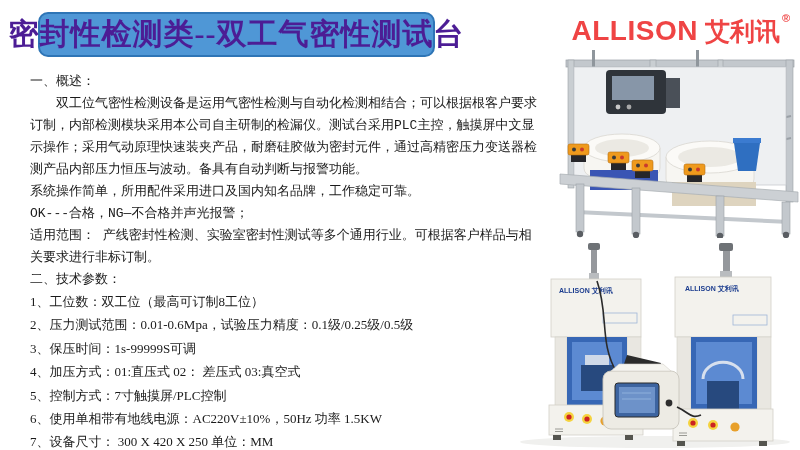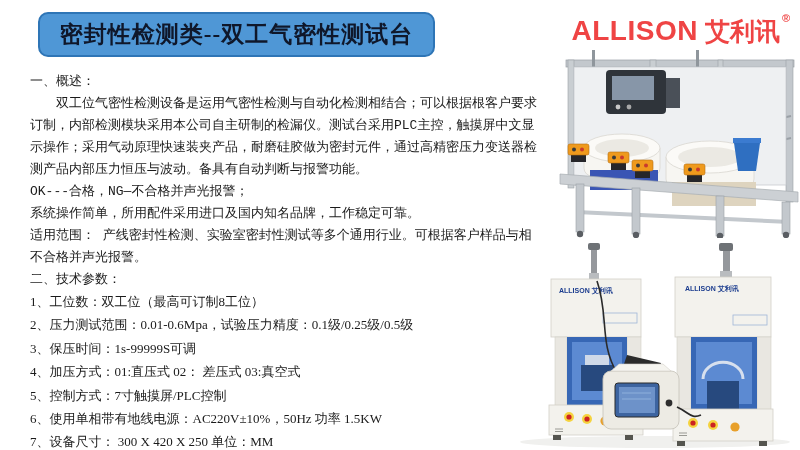--- a/index.html
+++ b/index.html
@@ -9,21 +9,21 @@
   }
   .stage{position:absolute;inset:0;width:800px;height:450px;background:#fff;}
 
   
   .title-banner{
     position:absolute;left:38px;top:12px;width:397px;height:45px;
     background:#4f97d6;border:2px solid #2e75b6;border-radius:10px;
     display:flex;align-items:center;justify-content:center;box-sizing:border-box;
   }
   .title-banner span{
-    font-size:23px;font-weight:bold;color:#0f172a;letter-spacing:1px;white-space:nowrap;
+    font-size:30px;font-weight:bold;color:#4c1d95;letter-spacing:1px;white-space:nowrap;
   }
 
   
   .logo{
     position:absolute;top:16px;right:10px;display:flex;align-items:flex-start;
     font-family:"Liberation Sans","DejaVu Sans",sans-serif;color:#ef4444;white-space:nowrap;
   }
   .logo .brand{font-size:28px;font-weight:800;letter-spacing:.5px;line-height:30px;}
   .logo .brand-cn{font-size:25px;font-weight:700;margin-left:7px;line-height:30px;}
   .logo .reg{font-size:11px;font-weight:700;margin-left:2px;line-height:11px;position:relative;top:-3px;}
@@ -55,24 +55,24 @@
     <span class="brand-cn">艾利讯</span>
     <span class="reg">®</span>
   </div>
 
   <div class="textblock">
     <div class="line">一、概述：</div>
     <div class="line indent">双工位气密性检测设备是运用气密性检测与自动化检测相结合；可以根据根客户要求</div>
     <div class="line">订制，内部检测模块采用本公司自主研制的检漏仪。测试台采用PLC主控，触摸屏中文显</div>
     <div class="line">示操作；采用气动原理快速装夹产品，耐磨硅胶做为密封元件，通过高精密压力变送器检</div>
     <div class="line">测产品内部压力恒压与波动。备具有自动判断与报警功能。</div>
+    <div class="line">系统操作简单，所用配件采用进口及国内知名品牌，工作稳定可靠。</div>
     <div class="line">OK---合格，NG—不合格并声光报警；</div>
-    <div class="line">系统操作简单，所用配件采用进口及国内知名品牌，工作稳定可靠。</div>
     <div class="line">适用范围：  产线密封性检测、实验室密封性测试等多个通用行业。可根据客户样品与相</div>
-    <div class="line">不合格并声光报警。</div>
+    <div class="line">关要求进行非标订制。</div>
     <div class="line">二、技术参数：</div>
   </div>
 
   <div class="params">
     <div class="line">1、工位数：双工位（最高可订制8工位）</div>
     <div class="line">2、压力测试范围：0.01-0.6Mpa，试验压力精度：0.1级/0.25级/0.5级</div>
     <div class="line">3、保压时间：1s-99999S可调</div>
     <div class="line">4、加压方式：01:直压式   02： 差压式   03:真空式</div>
     <div class="line">5、控制方式：7寸触摸屏/PLC控制</div>
     <div class="line">6、使用单相带有地线电源：AC220V±10%，50Hz   功率 1.5KW</div>

